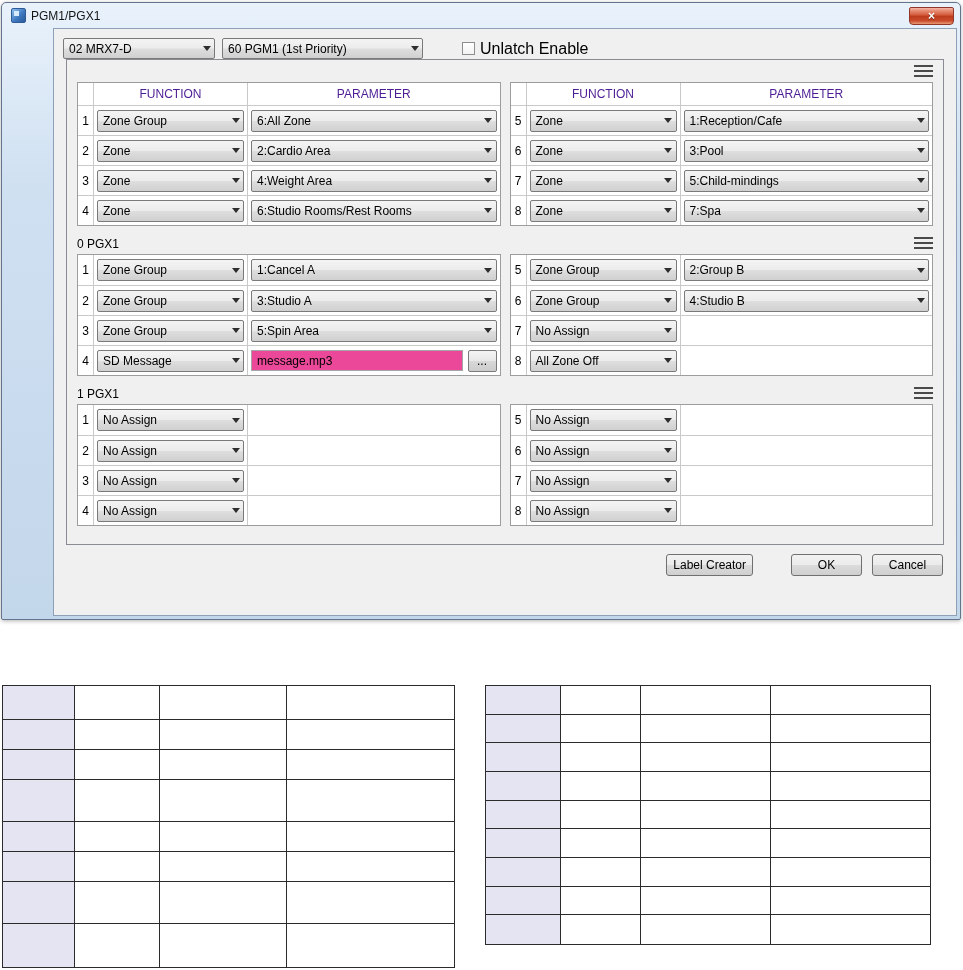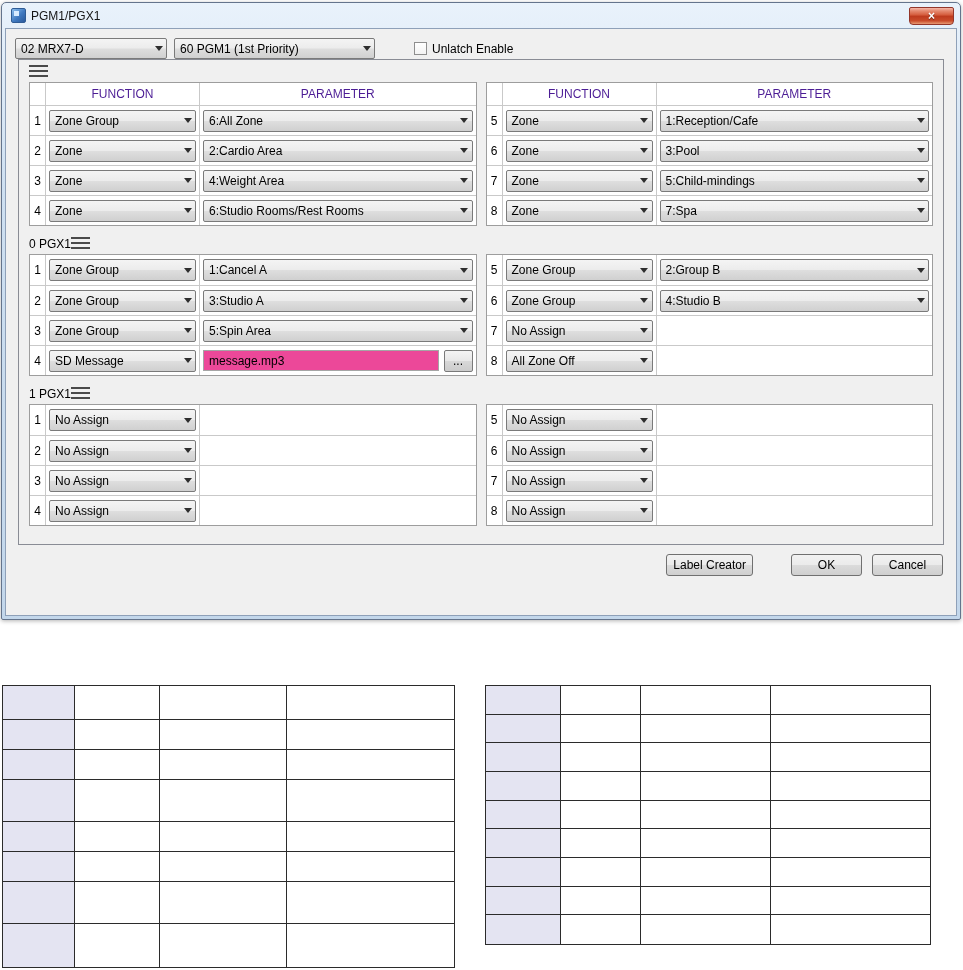--- a/index.html
+++ b/index.html
@@ -15,47 +15,47 @@
   .titlebar { height:25px; display:flex; align-items:center; padding:0 3px 0 6px; }
   .app-icon { width:15px; height:15px; border-radius:2px; flex:none;
     background:linear-gradient(135deg,#8ec0ee 0%,#3f79c0 55%,#2a5a9c 100%);
     border:1px solid #2f5c95; margin-right:5px; position:relative; }
   .app-icon::after { content:''; position:absolute; left:2px; top:2px; width:5px; height:5px; background:#d7ebff; }
   .title { font-size:12px; color:#151515; }
   .close-btn { margin-left:auto; width:45px; height:18px; display:flex; align-items:center; justify-content:center;
     border:1px solid #93362a; border-radius:2px 2px 4px 4px; color:#fff; font-size:12px; font-weight:bold;
     background:linear-gradient(to bottom,#f6b8a9 0%,#e58a70 18%,#d45a3a 45%,#bd3a1d 50%,#c94c2b 80%,#e89a74 100%);
     text-shadow:0 1px 1px rgba(0,0,0,.45); cursor:pointer; }
-  .client { height:calc(100% - 25px); background:#f0f0f0; border:1px solid #8ea0b8; overflow:hidden; }
+  .client { height:calc(100% - 25px); background:#f0f0f0; border:1px solid #8ea0b8; overflow:hidden;margin-left:48px; }
 
   
   .topbar { display:flex; align-items:center; padding:9px 0 0 9px; height:30px; }
   .combo { height:21px; border:1px solid #7a7a7a; border-radius:2px; display:flex; align-items:center; cursor:pointer;
     background:linear-gradient(to bottom,#f4f4f4 0%,#ececec 48%,#dedede 52%,#d0d0d0 100%); }
   .combo-text { flex:1; font-size:12px; padding-left:5px; white-space:nowrap; overflow:hidden; color:#000; }
   .combo-arrow { width:15px; flex:none; align-self:stretch; display:flex; align-items:center; justify-content:center; }
   .combo-arrow::after { content:''; width:0; height:0;
     border-left:4px solid transparent; border-right:4px solid transparent; border-top:5px solid #2e2e2e; }
   .device-combo { width:152px; }
   .priority-combo { width:201px; margin-left:7px; }
   .checkbox { display:flex; align-items:center; margin-left:39px; cursor:pointer; }
   .checkbox-box { width:13px; height:13px; background:linear-gradient(#fff,#f3f3f3); border:1px solid #8e8e8e; }
-  .checkbox-label { font-size:12px; margin-left:5px; color:#000; }
+  .checkbox-label { font-size:16px; margin-left:5px; color:#000; }
 
   
   .tabs { display:flex; margin:8px 0 0 12px; position:relative; z-index:2; }
   .tab { font-size:12px; padding:4px 11px; border:1px solid #898c95; border-bottom:none; border-radius:2px 2px 0 0;
     background:linear-gradient(to bottom,#f1f1f1,#dfdfdf 60%,#d0d0d0); margin-right:2px; cursor:pointer; color:#000; }
   .tab.active { margin-bottom:-1px; padding-bottom:5px;
     background:linear-gradient(to bottom,#fcfcfc,#f0f0f0 45%); }
   .tabpanel { position:relative; z-index:1; margin:0 12px; height:486px; border:1px solid #898c95;
     background:#f0f0f0; padding:4px 10px 0; }
 
   
-  .section-head { display:flex; align-items:flex-end; height:22px; margin-top:5px; }
+  .section-head { display:flex; align-items:flex-end; justify-content:space-between; height:22px; margin-top:5px; }
   .section-head.first { margin-top:0; height:17px; }
   .section-label { font-size:12px; color:#000; padding-bottom:2px; }
   .burger { width:19px; cursor:pointer; display:flex; flex-direction:column; gap:3px; padding:2px 0 4px; }
   .burger i { display:block; height:2px; background:#4a4a4a; }
 
   .table-pair { display:flex; gap:9px; margin-top:1px; }
   .func-table { width:448px; background:#fff; border:1px solid #9d9d9d; }
   .t-row { display:flex; height:30px; border-top:1px solid #c9c9c9; align-items:center; }
   .t-row:first-child { border-top:none; }
   .t-row.t-header { height:22px; }

